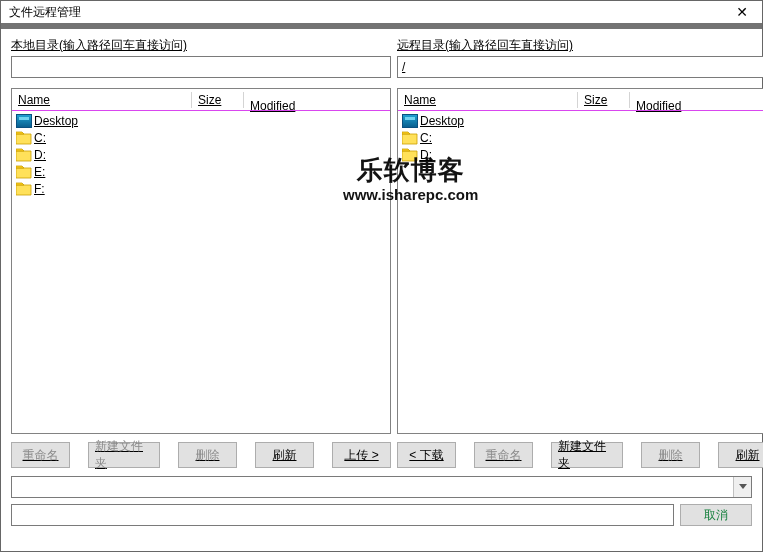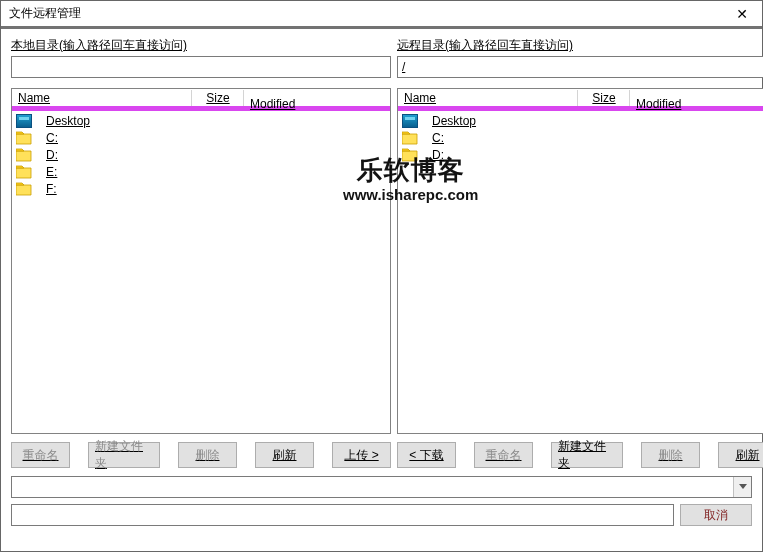--- a/index.html
+++ b/index.html
@@ -1,56 +1,56 @@
 <!DOCTYPE html>
 <html><head>
 <meta charset="utf-8">
 <style>
 * { box-sizing: border-box; margin: 0; padding: 0; }
 body { font-family: "Microsoft YaHei", "SimSun", Arial, sans-serif; font-size: 12px; background: #fff; color: #000; }
 .window { width: 763px; height: 552px; border: 1px solid #666; position: relative; background: #fff; }
-.titlebar { height: 28px; display: flex; align-items: center; padding: 0 8px; border-bottom: 3px solid #737373; background: #fff; }
+.titlebar { height: 28px; display: flex; align-items: center; padding: 0 8px; border-bottom: 6px solid #737373; background: #fff; }
 .titlebar-title { flex: 1; font-size: 12px; }
 .close-btn { width: 24px; height: 24px; display: flex; align-items: center; justify-content: center; font-size: 14px; cursor: pointer; font-family: Arial; }
 .content { padding: 8px 10px 8px 10px; }
 .dual { display: flex; gap: 6px; }
 .pane { flex: 1; display: flex; flex-direction: column; text-decoration: underline; }
 .pane-label { font-size: 12px; margin-bottom: 2px; }
 .path-input { width: 100%; height: 22px; border: 1px solid #7a7a7a; padding: 2px 4px; font-size: 12px; background: #fff; }
 .filelist { margin-top: 10px; border: 1px solid #828282; height: 346px; background: #fff; overflow: hidden; }
-.fl-header { display: flex; height: 22px; align-items: center; border-bottom: 5px solid #d946ef; background: #fff; }
+.fl-header { display: flex; height: 22px; align-items: center; border-bottom: 1px solid #d946ef; background: #fff; }
 .fl-header .col { padding: 3px 6px; font-size: 12px; position: relative; }
 .fl-header .col:not(:last-child)::after { content: ""; position: absolute; right: 0; top: 2px; bottom: 2px; width: 1px; background: #d4d4d4; }
 .col-name { flex: 0 0 180px; }
-.col-size { flex: 0 0 52px; text-align: center; }
+.col-size { flex: 0 0 52px; text-align: left; }
 .col-mod { flex: 1; margin-top: 12px; }
 .fl-body { padding: 1px 0; }
 .fl-row { display: flex; align-items: center; height: 17px; padding: 0 4px; }
-.fl-row .cell-name { flex: 0 0 176px; display: flex; align-items: flex-start; gap: 14px; }
+.fl-row .cell-name { flex: 0 0 176px; display: flex; align-items: flex-start; gap: 2px; }
 .fl-row .cell-size { flex: 0 0 52px; text-align: right; padding-right: 4px; }
 .fl-row .cell-mod { flex: 1; padding-left: 6px; }
 .icon { width: 16px; height: 14px; display: inline-block; flex-shrink: 0; }
 .icon-desktop { background: linear-gradient(#1fa0d0,#0a6090); border: 1px solid #0a5080; position: relative; }
 .icon-desktop::after { content: ""; position: absolute; left: 2px; right: 2px; top: 2px; height: 3px; background: #6fd4f0; }
 .icon-folder { position: relative; }
 .icon-folder svg { display: block; }
 .btnrow { display: flex; gap: 18px; margin-top: 8px; }
 .btn { height: 26px; border: 1px solid #adadad; background: #e1e1e1; font-size: 12px; display: flex; align-items: center; justify-content: center; cursor: pointer; padding: 0 6px; }
 .btn[data-disabled="true"] { color: #8a8a8a; cursor: default; }
 .left-btns .btn { flex: 0 0 59px; }
 .left-btns .btn.wide { flex: 0 0 72px; }
 .right-btns .btn { flex: 0 0 59px; }
 .right-btns .btn.wide { flex: 0 0 72px; }
 .transfer-btn { flex: 0 0 80px; }
 .combo { margin-top: 8px; height: 22px; border: 1px solid #7a7a7a; background: #fff; display: flex; align-items: center; }
 .combo-arrow { width: 18px; height: 100%; border-left: 1px solid #c0c0c0; display: flex; align-items: center; justify-content: center; background: #efefef; }
 .combo-body { flex: 1; }
 .bottom-row { margin-top: 6px; height: 22px; display: flex; align-items: center; gap: 6px; }
 .status-input { flex: 1; height: 22px; border: 1px solid #7a7a7a; background: #fff; }
-.cancel-btn { height: 22px; width: 72px; border: 1px solid #adadad; background: #e1e1e1; font-size: 12px; color: #7f1d1d; display: flex; align-items: center; justify-content: center; }
+.cancel-btn { height: 22px; width: 72px; border: 1px solid #adadad; background: #e1e1e1; font-size: 12px; color: #15803d; display: flex; align-items: center; justify-content: center; }
 .watermark { position: absolute; left: 342px; top: 152px; pointer-events: none; text-align: center; color: #000; opacity: 0.92; }
 .watermark .wm-main { font-size: 26px; font-weight: 900; letter-spacing: 1px; font-family: "Microsoft YaHei","SimHei",sans-serif; }
 .watermark .wm-sub { font-size: 15px; font-weight: bold; margin-top: -2px; }
 </style>
 </head>
 <body>
 
 <div class="window">
   <div class="titlebar">
     <span class="titlebar-title">文件远程管理</span>

